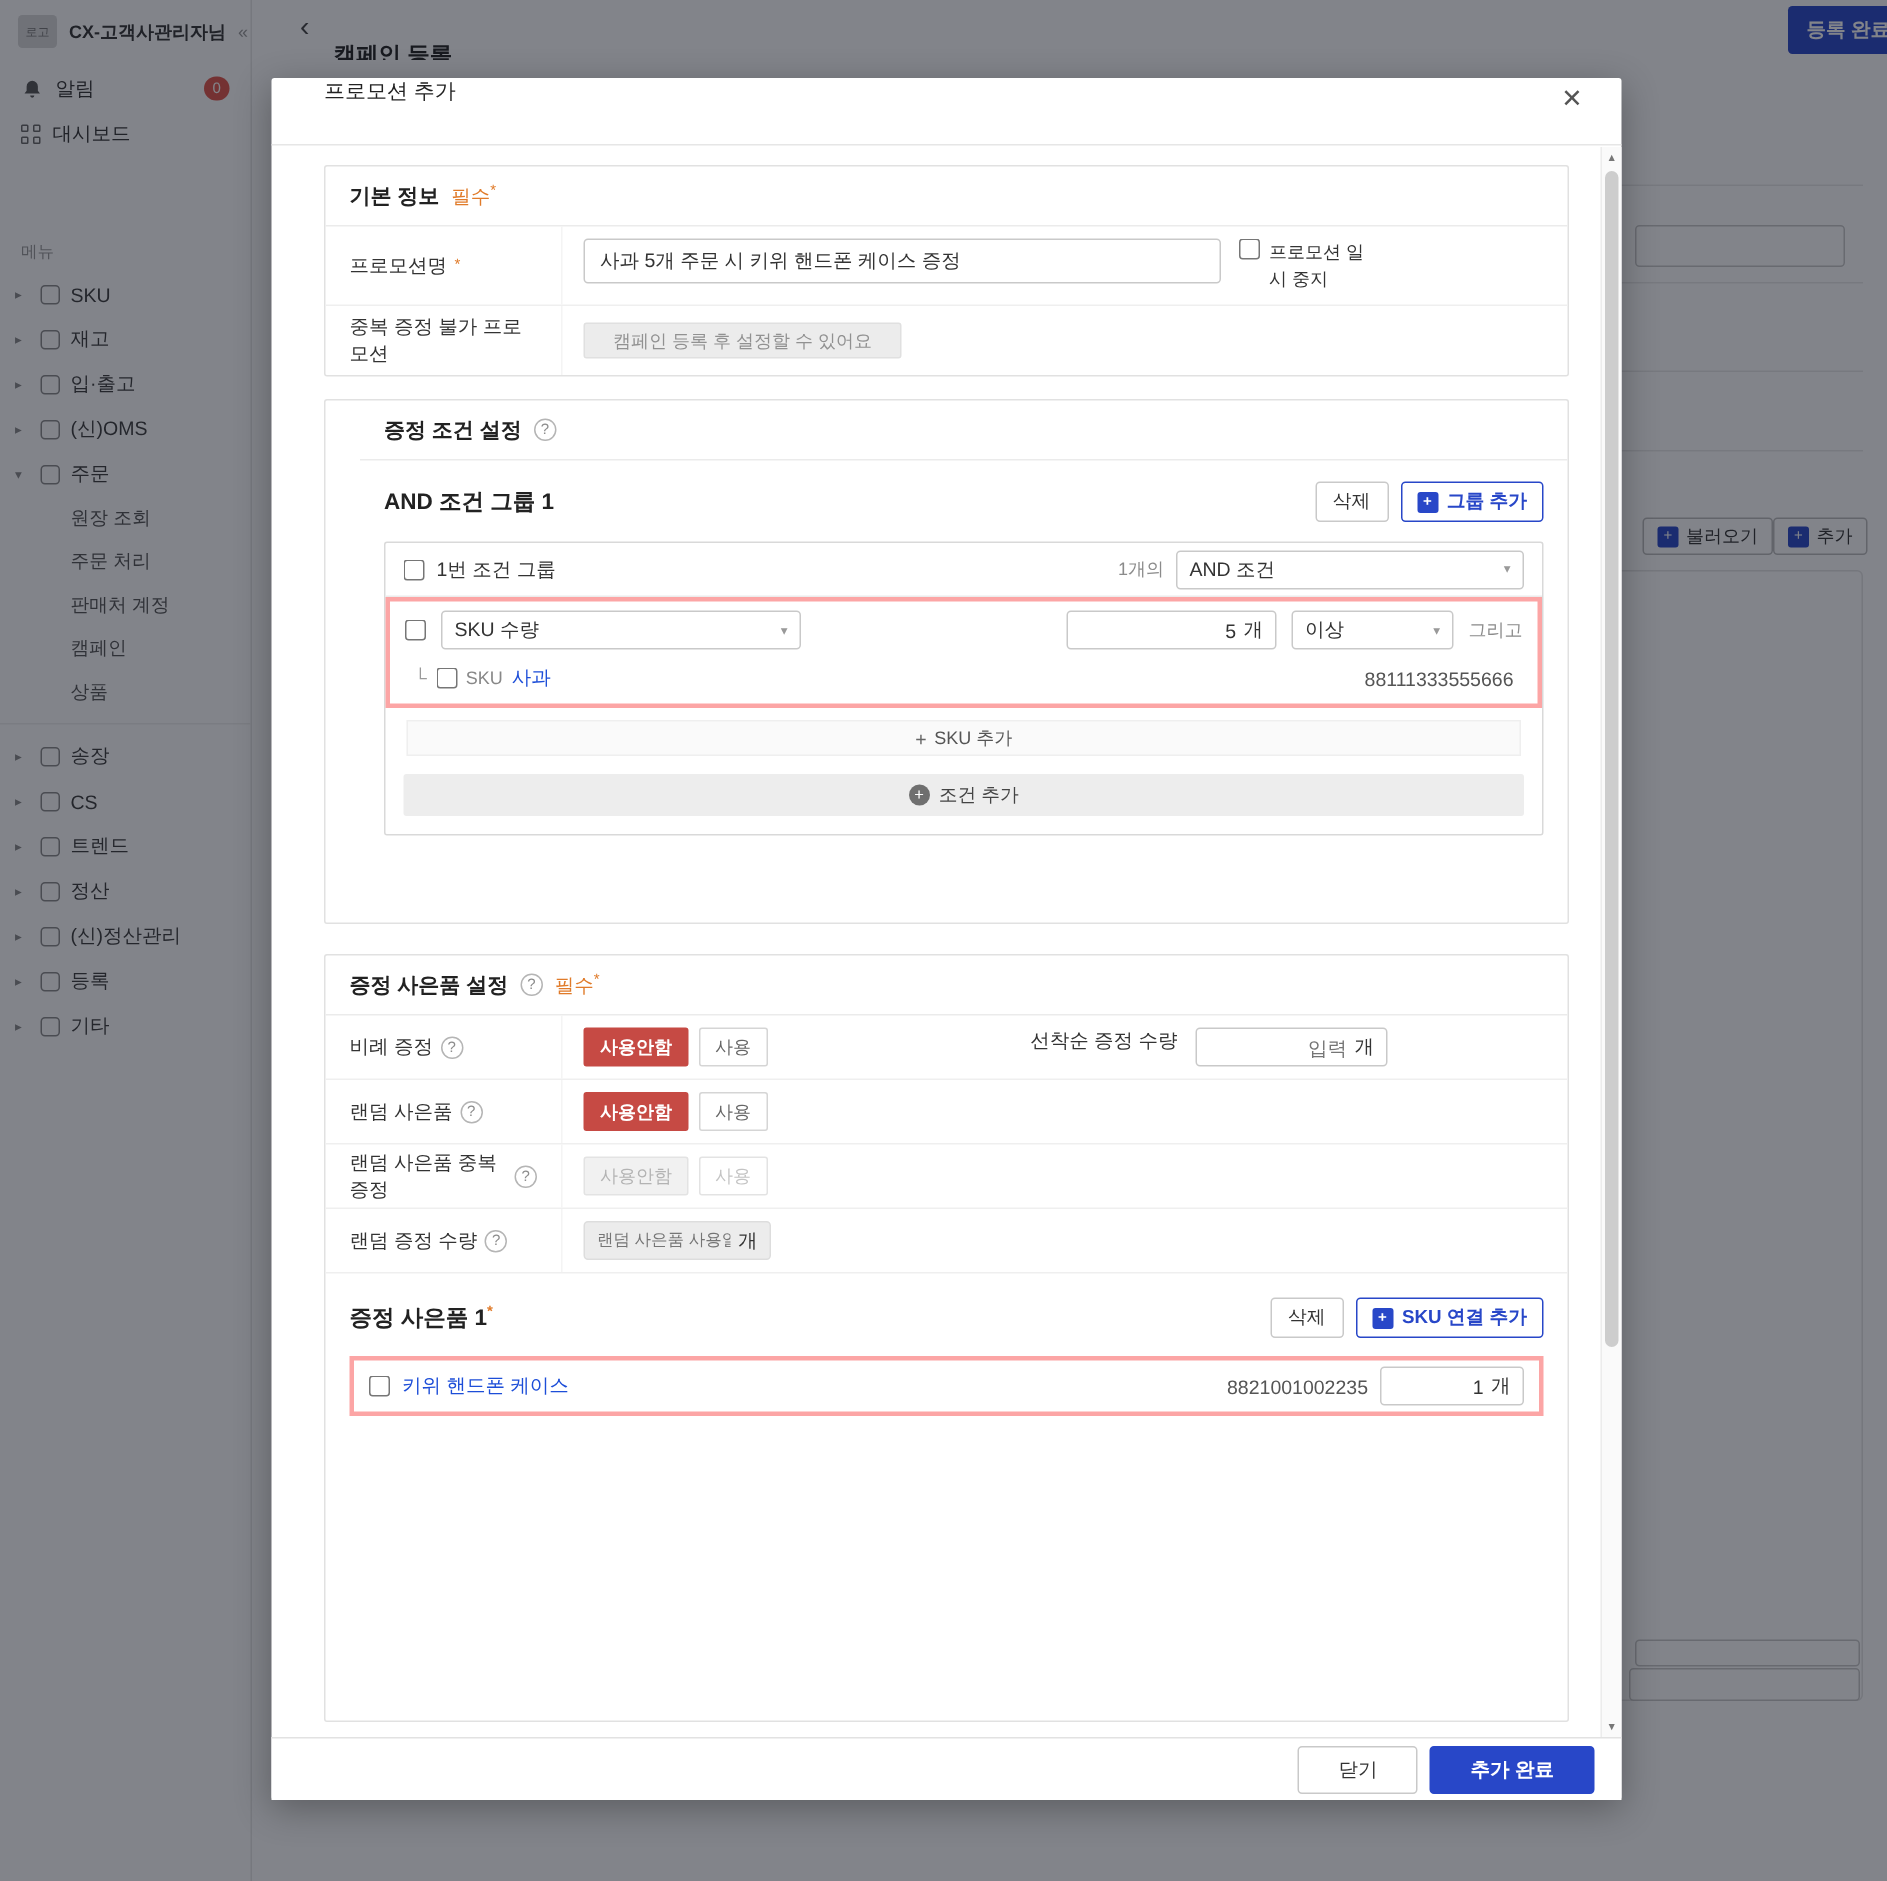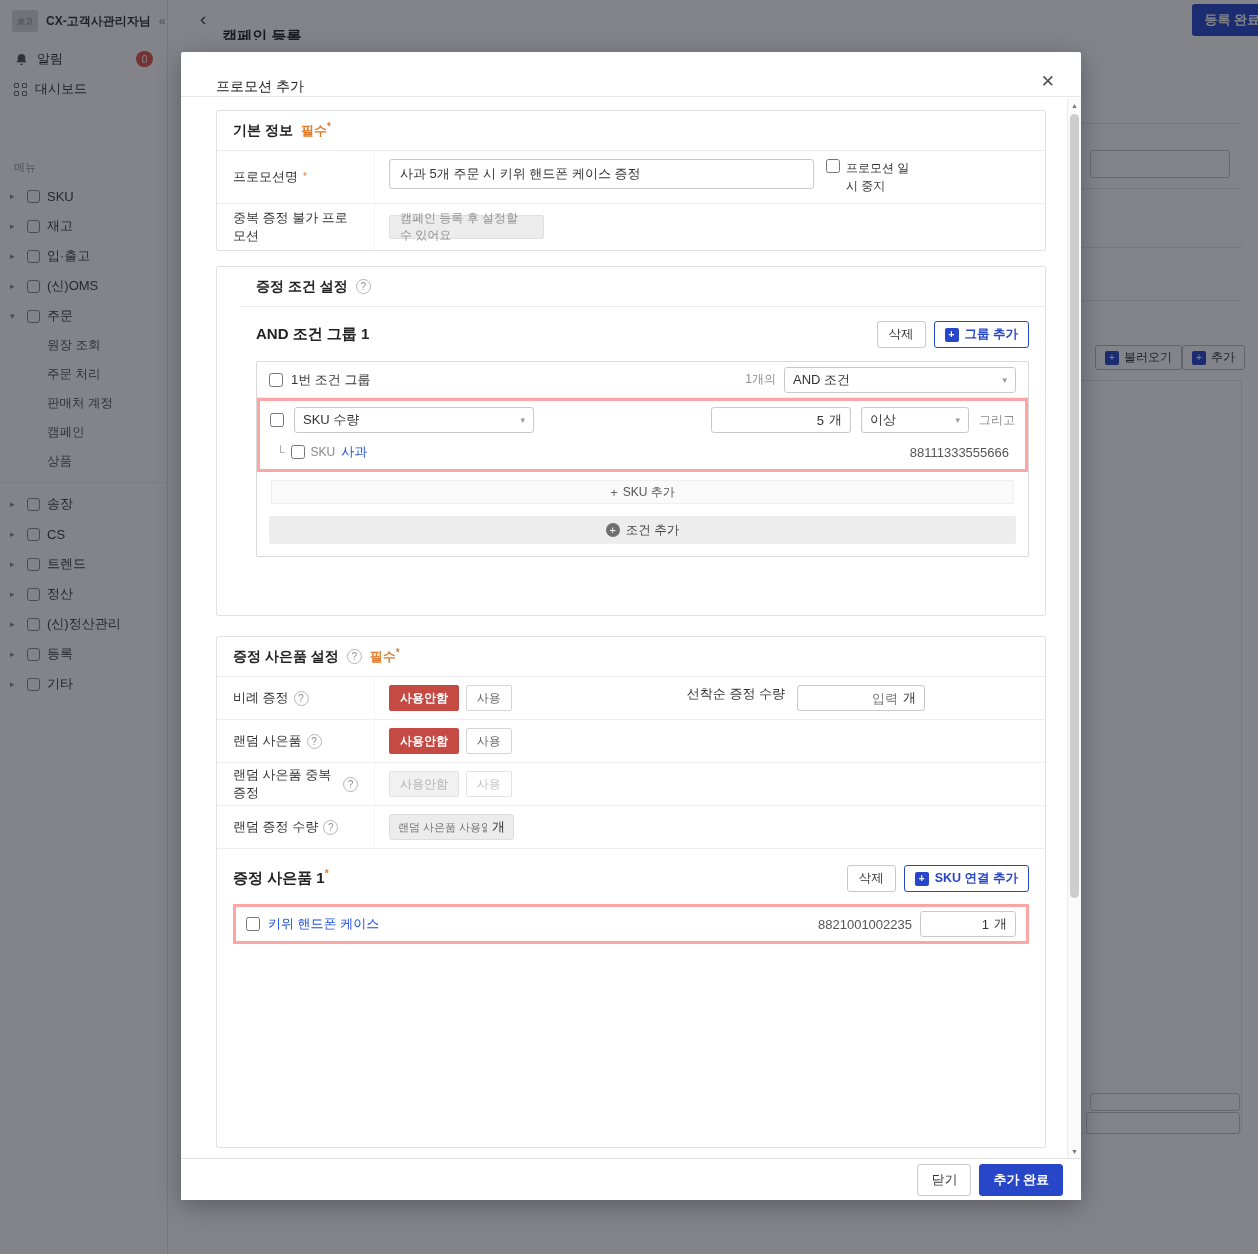--- a/index.html
+++ b/index.html
@@ -41,34 +41,34 @@
   .ghost-input { position:absolute; border:1px solid #c9c9c9; border-radius:3px; background:#fff; }
   .tool-btn { position:absolute; display:flex; align-items:center; gap:5px; height:25px; padding:0 9px; background:#fff; border:1px solid #bdbdbd; border-radius:3px; font-size:12px; color:#333; cursor:pointer; }
   .doc-ic { width:14px; height:14px; background:#2847c8; border-radius:2px; color:#fff; font-size:10px; line-height:14px; text-align:center; flex:none; }
   .ghost-panel { position:absolute; border:1px solid #e4e4e4; border-radius:4px; }
 
   
   .overlay { position:absolute; inset:0; background:rgba(16,20,30,0.52); z-index:10; }
 
   
   .modal { position:absolute; left:181px; top:52px; width:900px; height:1148px; background:#fff; z-index:20; border-radius:2px; box-shadow:0 6px 24px rgba(0,0,0,.3); }
-  .m-head { height:45px; display:flex; align-items:flex-end; padding:0 22px 0 35px; border-bottom:1px solid #e6e6e6; }
+  .m-head { height:45px; display:flex; align-items:flex-start; padding:0 22px 0 35px; border-bottom:1px solid #e6e6e6; }
   .m-title { font-size:14px; color:#222; }
   .x { margin-left:auto; font-size:17px; color:#555; cursor:pointer; padding:4px; }
   .m-body { position:absolute; top:46px; bottom:42px; left:0; right:0; padding:12px 35px 0 35px; overflow:hidden; }
   .m-foot { position:absolute; left:0; right:0; bottom:0; height:42px; border-top:1px solid #e2e2e2; display:flex; align-items:center; justify-content:flex-end; gap:8px; padding:0 18px; background:#fff; }
-  .btn { font-size:13px; border-radius:3px; cursor:pointer; background:#fff; border:1px solid #c9c9c9; color:#333; padding:6px 13px; }
+  .btn { font-size:13px; border-radius:3px; cursor:pointer; background:#fff; border:1px solid #c9c9c9; color:#333; padding:6px 26px; }
   .btn.primary { background:#2847c8; border-color:#2847c8; color:#fff; font-weight:bold; }
   .btn.sm { padding:4px 11px; font-size:12.5px; }
   .btn.accent-outline { border:1px solid #2847c8; color:#2847c8; font-weight:bold; display:inline-flex; align-items:center; gap:6px; padding:4px 10px; }
 
   .card { border:1px solid #e1e1e1; border-radius:2px; background:#fff; }
   .card-title { height:40px; display:flex; align-items:center; gap:8px; padding:0 16px; border-bottom:1px solid #ebebeb; }
   .card-title b { font-size:14px; color:#222; }
-  .req { color:#e07b2a; font-size:13px; font-weight:bold; }
+  .req { color:#e07b2a; font-size:13px; font-weight:normal; }
   .sup { color:#e07b2a; font-size:10px; vertical-align:super; line-height:0; }
   .help { width:15px; height:15px; border:1px solid #b5b5b5; border-radius:50%; color:#8d8d8d; font-size:10px; display:inline-flex; align-items:center; justify-content:center; flex:none; cursor:pointer; }
 
   .frow { display:flex; align-items:center; border-bottom:1px solid #efefef; min-height:46px; }
   .frow:last-child { border-bottom:none; }
   .flabel { width:158px; padding:0 16px; font-size:13px; color:#333; flex:none; align-self:stretch; display:flex; align-items:center; gap:5px; border-right:1px solid #f4f4f4; }
   .ffield { flex:1; display:flex; align-items:flex-start; gap:12px; padding:8px 16px 8px 14px; }
   .txt-input { height:30px; border:1px solid #c9c9c9; border-radius:3px; padding:0 10px; font-size:13px; color:#333; font-family:inherit; }
   .chk { width:14px; height:14px; accent-color:#2847c8; flex:none; cursor:pointer; }
   .pause-wrap { display:flex; gap:6px; width:88px; font-size:12px; color:#333; line-height:1.5; align-items:flex-start; }
@@ -267,21 +267,21 @@
             <input type="checkbox" class="chk" style="">
             <span>프로모션 일시 중지</span>
           </label>
         </div>
       </div>
       <div class="frow">
         <div class="flabel">
             <span>중복 증정 불가 프로모션</span>
           </div>
         <div class="ffield">
-          <span class="disabled-box" style="width:155px;">캠페인 등록 후 설정할 수 있어요</span>
+          <span class="disabled-box" style="width:212px;">캠페인 등록 후 설정할 수 있어요</span>
         </div>
       </div>
     </section>
 
     <section class="card" style="margin-top:15px; min-height:350px;padding-left:23px;">
       <div class="card-title">
         <b>증정 조건 설정</b>
         <span class="help">?</span>
       </div>
       <div class="sec-body">

